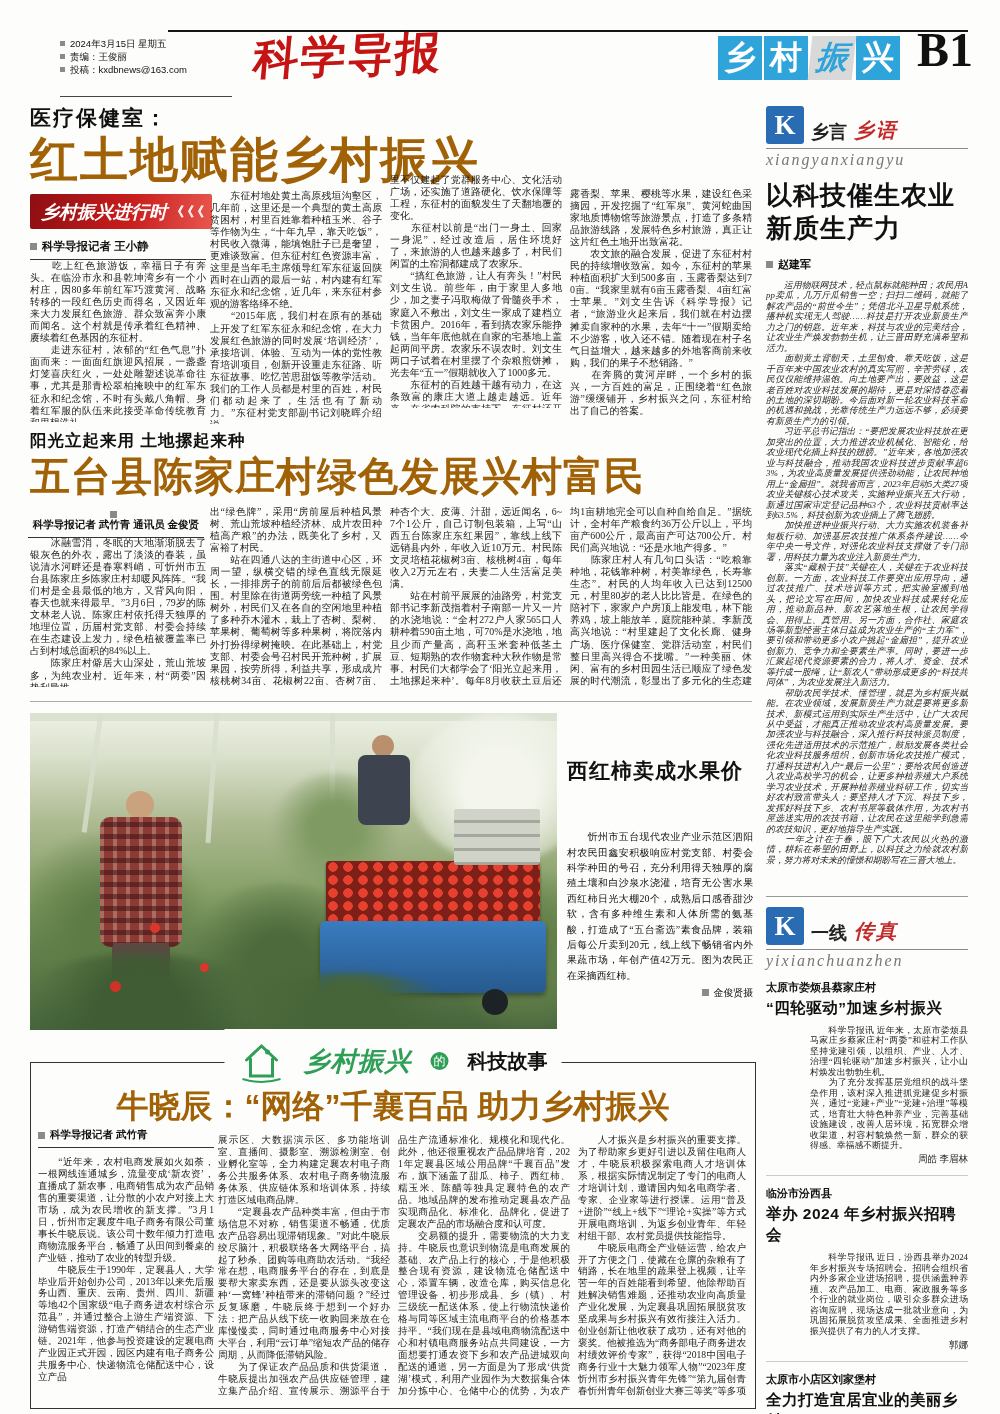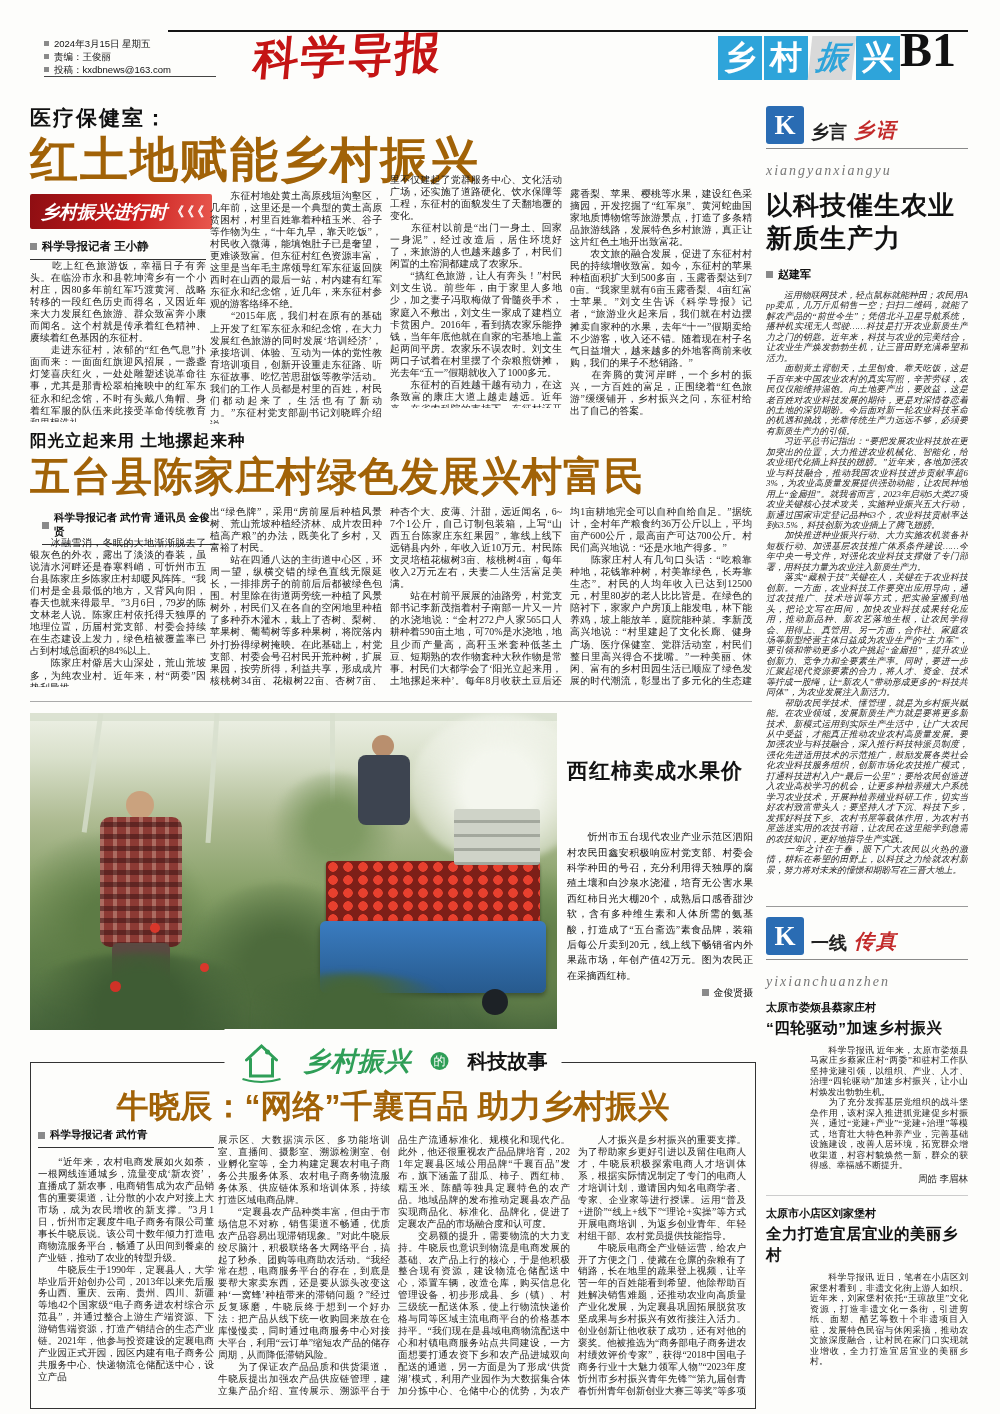--- a/index.html
+++ b/index.html
@@ -2,48 +2,48 @@
 <html><head>
 <meta charset="utf-8">
 <style>
   html,body{margin:0;padding:0;}
   body{width:1000px;height:1414px;position:relative;background:#fdfdfb;font-family:"Liberation Serif",serif;color:#111;overflow:hidden;}
   .abs{position:absolute;}
   .sq{display:inline-block;width:7px;height:7px;background:#8a8a8a;margin-right:5px;flex:0 0 auto;}
   .hairline{border-top:1px solid #aaa;}
   
   #topline{left:168px;top:30px;width:800px;border-top:2px solid #151515;}
-  #dateblock{left:44px;top:37px;width:172px;font-family:"Liberation Sans",sans-serif;font-size:9.5px;line-height:13px;border-bottom:1px solid #444;padding-bottom:0;}
+  #dateblock{left:60px;top:37px;width:172px;font-family:"Liberation Sans",sans-serif;font-size:9.5px;line-height:13px;border-bottom:1px solid #444;padding-bottom:20px;}
   #dateblock .row{display:flex;align-items:center;}
   #dateblock .sq{width:5px;height:5px;}
   #masthead{left:254px;top:26px;font-size:45px;font-weight:bold;color:#c41414;transform:skewX(-7deg) rotate(-2deg);letter-spacing:2px;font-family:"Liberation Serif",serif;}
   #secbadge{left:718px;top:36px;display:flex;gap:2px;}
   .bluesq{width:44px;height:44px;background:#2ea4da;color:#fff;font-family:"Liberation Sans",sans-serif;font-weight:bold;font-size:32px;display:flex;align-items:center;justify-content:center;}
   .bluesq.alt{background:#d9d9d9;color:#2ea4da;font-style:italic;transform:skewX(-6deg);}
-  #pageno{left:900px;top:22px;font-size:48px;font-weight:bold;font-family:"Liberation Serif",serif;}
+  #pageno{left:900px;top:22px;font-size:48px;font-weight:bold;font-family:"Liberation Serif",serif;padding-left:17px;}
   
   .kicker{font-family:"Liberation Sans",sans-serif;font-weight:700;}
   .bigtitle{font-family:"Liberation Sans",sans-serif;font-weight:900;color:#a16207;}
   .byline{font-family:"Liberation Sans",sans-serif;font-weight:700;display:flex;align-items:center;border-bottom:1.5px solid #333;padding-bottom:5px;}
   .coltext{font-size:9.9px;line-height:12.05px;text-align:justify;white-space:pre-line;overflow:hidden;word-break:break-all;color:#1c1c1c;}
   
   #a1kicker{left:30px;top:104px;font-size:21px;letter-spacing:2px;}
   #a1title{left:30px;top:128px;font-size:48px;letter-spacing:2px;}
   #a1flag{left:30px;top:194px;width:182px;height:35px;background:linear-gradient(100deg,#8e0e12,#c81d1d 55%,#e8574d);color:#fff;display:flex;align-items:center;justify-content:center;gap:4px;border-radius:2px;}
   #a1flag .t{font-family:Liberation Mono, monospace;font-weight:800;font-style:italic;font-size:18px;}
   #a1flag .m{font-size:13px;letter-spacing:-3px;font-weight:bold;}
   #a1byline{left:30px;top:239px;width:176px;font-size:11.5px;}
   #a1c0{left:30px;top:260px;width:176px;height:162px;}
   #a1c1{left:210px;top:190px;width:172px;height:234px;}
   #a1c2{left:390px;top:174px;width:172px;height:234px;}
   #a1c3{left:570px;top:188px;width:182px;height:234px;}
   
   #a2kicker{left:30px;top:430px;font-size:16.5px;letter-spacing:1px;}
   #a2title{left:30px;top:449px;font-size:40px;letter-spacing:1px;}
-  #a2byline{left:42px;top:511px;width:176px;font-size:10.5px;}
+  #a2byline{left:28px;top:511px;width:176px;font-size:10.5px;flex-direction:column;}
   #a2c0{left:30px;top:537px;width:176px;height:150px;}
   #a2c1{left:210px;top:506px;width:172px;height:182px;}
   #a2c2{left:390px;top:506px;width:172px;height:182px;}
   #a2c3{left:570px;top:506px;width:182px;height:182px;}
   #rule1{left:30px;top:701px;width:722px;}
   
   #photo{left:30px;top:713px;width:527px;height:317px;overflow:hidden;background:
     linear-gradient(180deg,#eef1e6 0%,#d9e0cb 14%,#aebb92 34%,#87a068 56%,#62814c 76%,#47653c 100%);}
   .blob{position:absolute;border-radius:50%;filter:blur(3px);}
   #photo .bar{position:absolute;background:rgba(215,222,205,.8);}
@@ -64,21 +64,21 @@
   #a3c1{left:218px;top:1134px;width:172px;height:264px;}
   #a3c2{left:398px;top:1134px;width:172px;height:264px;}
   #a3c3{left:578px;top:1134px;width:168px;height:264px;}
   .col3text{font-size:9.6px;line-height:11.95px;text-align:justify;white-space:pre-line;overflow:hidden;word-break:break-all;color:#1c1c1c;}
   
   #right{left:766px;top:106px;width:202px;}
   .kbadge{display:flex;align-items:flex-end;gap:7px;border-bottom:1px solid #8a8a8a;padding-bottom:4px;}
   .kbox{width:38px;height:38px;background:#2a6cb3;color:#fff;font-family:"Liberation Serif",serif;font-weight:bold;font-size:27px;display:flex;align-items:center;justify-content:center;border-radius:3px;}
   .kname1{font-family:"Liberation Sans",sans-serif;font-weight:900;font-size:18px;color:#222;}
   .kname2{font-family:"Liberation Serif",serif;font-weight:900;font-style:italic;font-size:20px;color:#c22a2a;letter-spacing:2px;}
-  .kpy{font-family:"Liberation Serif",serif;font-style:italic;font-size:14px;color:#777;letter-spacing:2px;margin-top:14px;}
+  .kpy{font-family:"Liberation Serif",serif;font-style:italic;font-size:16px;color:#777;letter-spacing:2px;margin-top:2px;}
   #s1title{font-family:"Liberation Sans",sans-serif;font-weight:900;font-size:26px;line-height:33px;white-space:pre-line;margin-top:10px;letter-spacing:1px;}
   #s1byline{display:flex;align-items:center;font-family:"Liberation Sans",sans-serif;font-weight:700;font-size:11px;margin-top:12px;}
   .kaiti{font-style:italic;font-size:8.9px;line-height:10.45px;text-align:justify;white-space:pre-line;word-break:break-all;color:#222;margin-top:8px;}
   #s1body{height:604px;overflow:hidden;}
   #rdiv{border-top:1px solid #999;margin:12px 0 10px 0;}
   .item-place{font-family:"Liberation Sans",sans-serif;font-weight:700;font-size:11px;margin-top:10px;}
   .item-title{font-family:"Liberation Sans",sans-serif;font-weight:900;font-size:15.5px;margin-top:3px;letter-spacing:.5px;}
   .item-body{font-style:normal;font-size:8.9px;line-height:10.45px;text-align:justify;white-space:pre-line;word-break:break-all;margin-top:6px;color:#222;margin-left:44px;}
   .item-sig{text-align:right;font-size:9.5px;margin-top:3px;color:#222;}
   .item-div{border-top:1px solid #ccc;margin-top:9px;}
@@ -254,19 +254,26 @@
 
     <div>
       <div class="item-place">太原市娄烦县蔡家庄村</div>
       <div class="item-title">“四轮驱动”加速乡村振兴</div>
       <div class="item-body">　　科学导报讯 近年来，太原市娄烦县马家庄乡蔡家庄村“两委”和驻村工作队坚持党建引领，以组织、产业、人才、治理“四轮驱动”加速乡村振兴，让小山村焕发出勃勃生机。
 　　为了充分发挥基层党组织的战斗堡垒作用，该村深入推进抓党建促乡村振兴，通过“党建+产业”“党建+治理”等模式，培育壮大特色种养产业，完善基础设施建设，改善人居环境，拓宽群众增收渠道，村容村貌焕然一新，群众的获得感、幸福感不断提升。</div>
       <div class="item-sig">周皓 李眉林</div>
       <div class="item-div"></div>
     </div>
     <div>
+      <div class="item-place">临汾市汾西县</div>
+      <div class="item-title">举办 2024 年乡村振兴招聘会</div>
+      <div class="item-body">　　科学导报讯 近日，汾西县举办2024年乡村振兴专场招聘会。招聘会组织省内外多家企业进场招聘，提供涵盖种养殖、农产品加工、电商、家政服务等多个行业的就业岗位，吸引众多群众进场咨询应聘，现场达成一批就业意向，为巩固拓展脱贫攻坚成果、全面推进乡村振兴提供了有力的人才支撑。</div>
+      <div class="item-sig">郭娜</div>
+      <div class="item-div"></div>
+    </div>
+    <div>
       <div class="item-place">太原市小店区刘家堡村</div>
       <div class="item-title">全力打造宜居宜业的美丽乡村</div>
       <div class="item-body">　　科学导报讯 近日，笔者在小店区刘家堡村看到，非遗文化街上游人如织。近年来，刘家堡村依托“王琼故里”文化资源，打造非遗文化一条街，引进剪纸、面塑、醋艺等数十个非遗项目入驻，发展特色民宿与休闲采摘，推动农文旅深度融合，让村民在家门口实现就业增收，全力打造宜居宜业的美丽乡村。</div>
 
     </div>
   </div>
 </div>
 
 </body></html>

